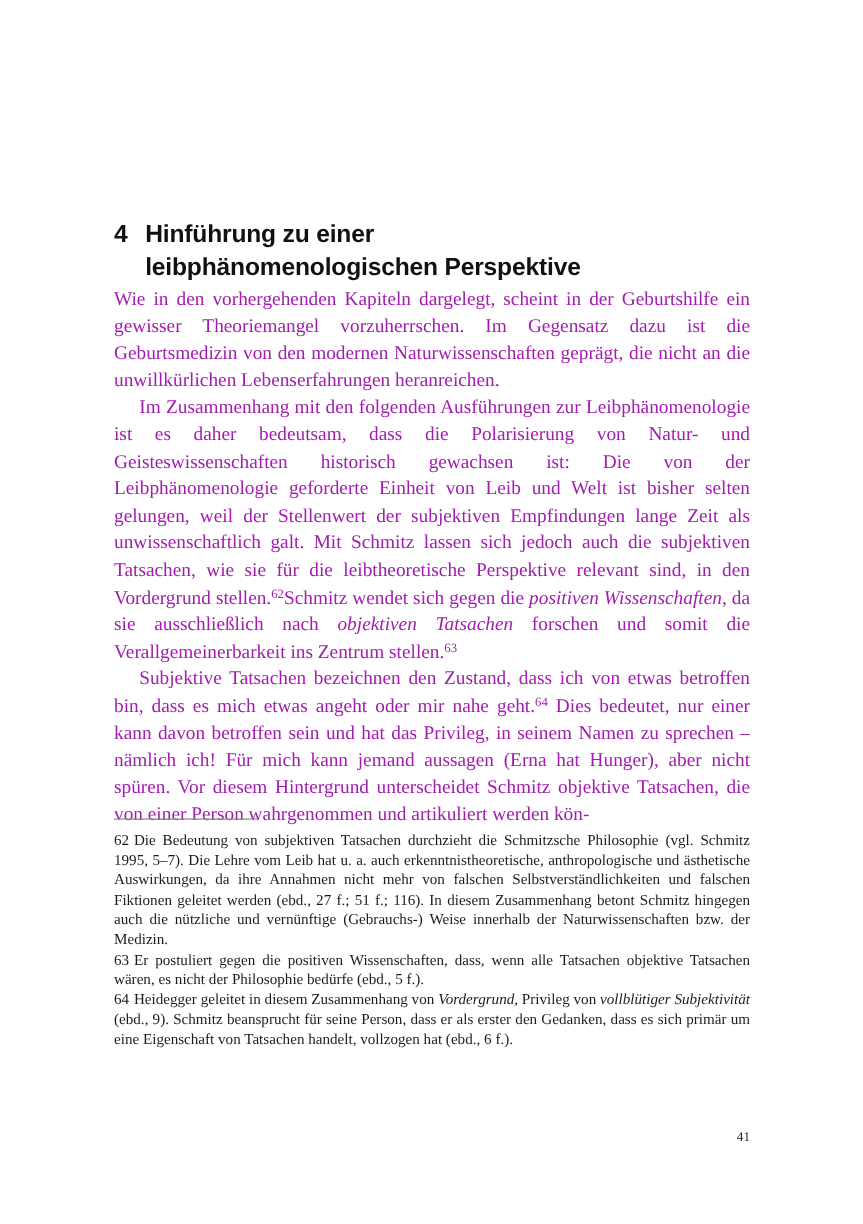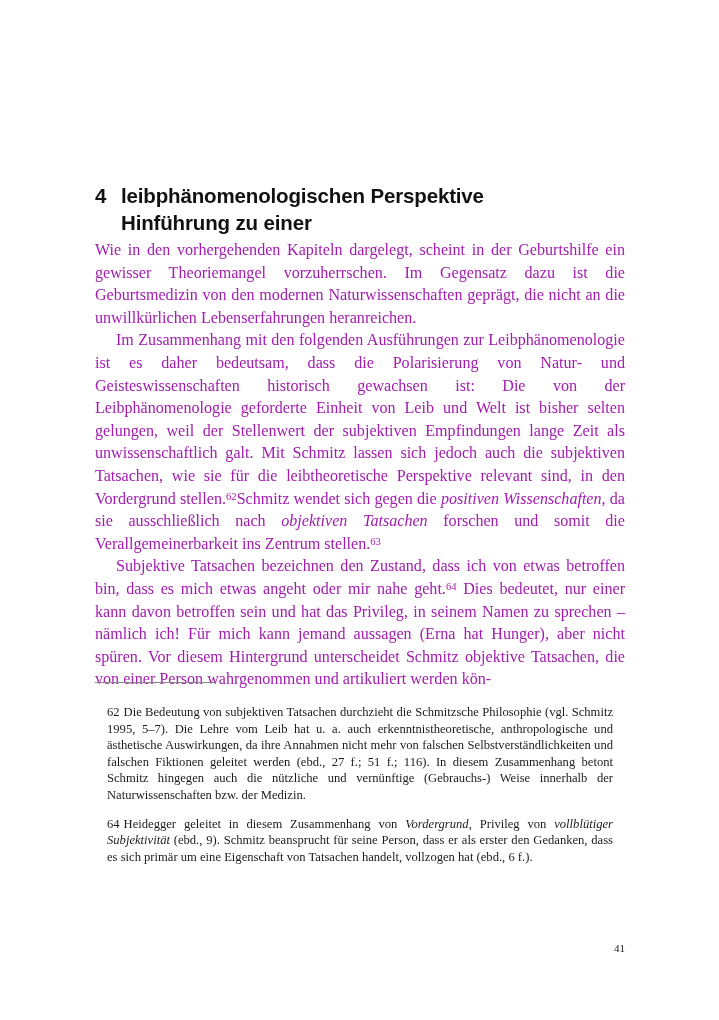--- a/index.html
+++ b/index.html
@@ -102,21 +102,21 @@
     position: absolute;
     left: 0;
     top: 692px;
     width: 530px;
     font-size: 12.6px;
     line-height: 16.6px;
     text-align: justify;
     color: #1b1b1b;
   }
   .footnotes .fn {
-    margin: 12px;
+    margin: 0;
     text-align: justify;
   }
   .fn-num {
     margin-right: 4px;
   }
 
   
   .folio {
     position: absolute;
     left: 0;
@@ -130,22 +130,22 @@
 </style>
 </head>
 <body>
 
 <div class="page">
   <div class="content">
 
     <h1 class="chapter-heading">
       <span class="chapter-number">4</span>
       <span class="chapter-title-lines">
+        <span>Hinführung zu einer</span>
         <span>leibphänomenologischen Perspektive</span>
-        <span>Hinführung zu einer</span>
       </span>
     </h1>
 
     <div class="body-block">
 
       <p>
         <span>Wie in den vorhergehenden Kapiteln dargelegt, scheint in der Geburtshilfe ein gewisser Theoriemangel vorzuherrschen. Im Gegensatz dazu ist die Geburtsmedizin von den modernen Naturwissenschaften geprägt, die nicht an die unwillkürlichen Lebenserfahrungen heranreichen.</span>
       </p>
 
       <p class="indent">
@@ -159,20 +159,23 @@
     </div>
 
     <div class="footnote-rule"></div>
 
     <div class="footnotes">
 
       <p class="fn">
         <span class="fn-num">62</span><span>Die Bedeutung von subjektiven Tatsachen durchzieht die Schmitzsche Philosophie (vgl. Schmitz 1995, 5–7). Die Lehre vom Leib hat u. a. auch erkenntnistheoretische, anthropologische und ästhetische Auswirkungen, da ihre Annahmen nicht mehr von falschen Selbstverständlichkeiten und falschen Fiktionen geleitet werden (ebd., 27 f.; 51 f.; 116). In diesem Zusammenhang betont Schmitz hingegen auch die nützliche und vernünftige (Gebrauchs-) Weise innerhalb der Naturwissenschaften bzw. der Medizin.</span>
       </p>
 
+      <p class="fn">
+        <span class="fn-num">63</span><span>Er postuliert gegen die positiven Wissenschaften, dass, wenn alle Tatsachen objektive Tatsachen wären, es nicht der Philosophie bedürfe (ebd., 5 f.).</span>
+      </p>
 
       <p class="fn">
         <span class="fn-num">64</span><span>Heidegger geleitet in diesem Zusammenhang von </span><i>Vordergrund</i><span>, Privileg von </span><i>vollblütiger Subjektivität</i><span> (ebd., 9). Schmitz beansprucht für seine Person, dass er als erster den Gedanken, dass es sich primär um eine Eigenschaft von Tatsachen handelt, vollzogen hat (ebd., 6 f.).</span>
       </p>
 
     </div>
 
     <div class="folio">41</div>
 
   </div>

